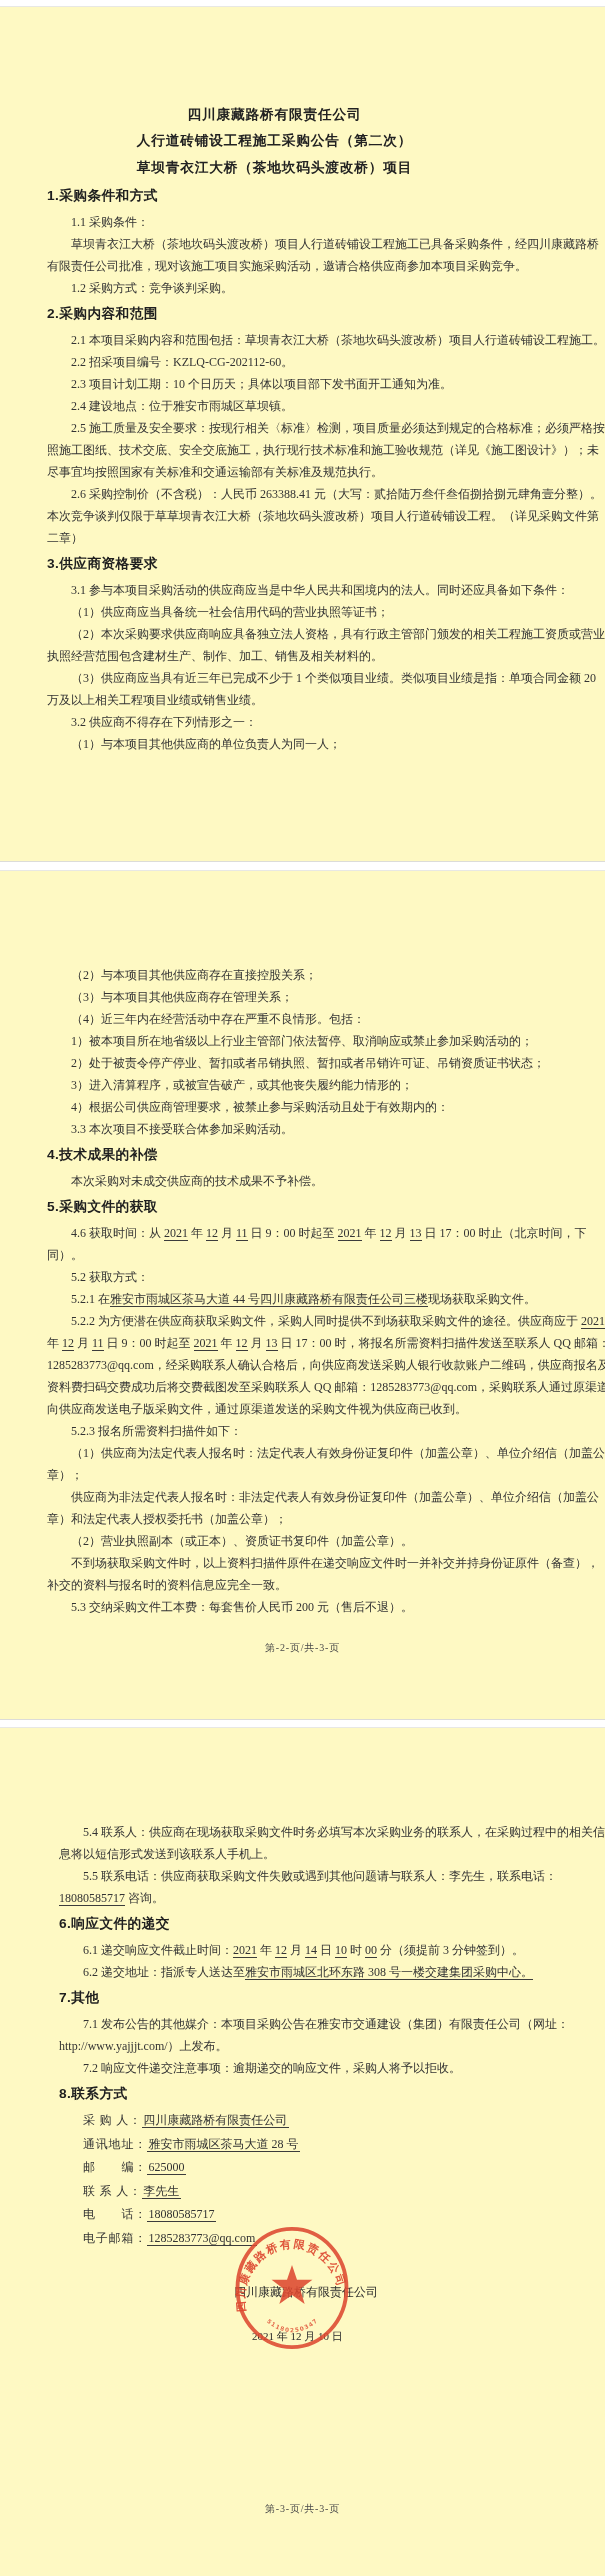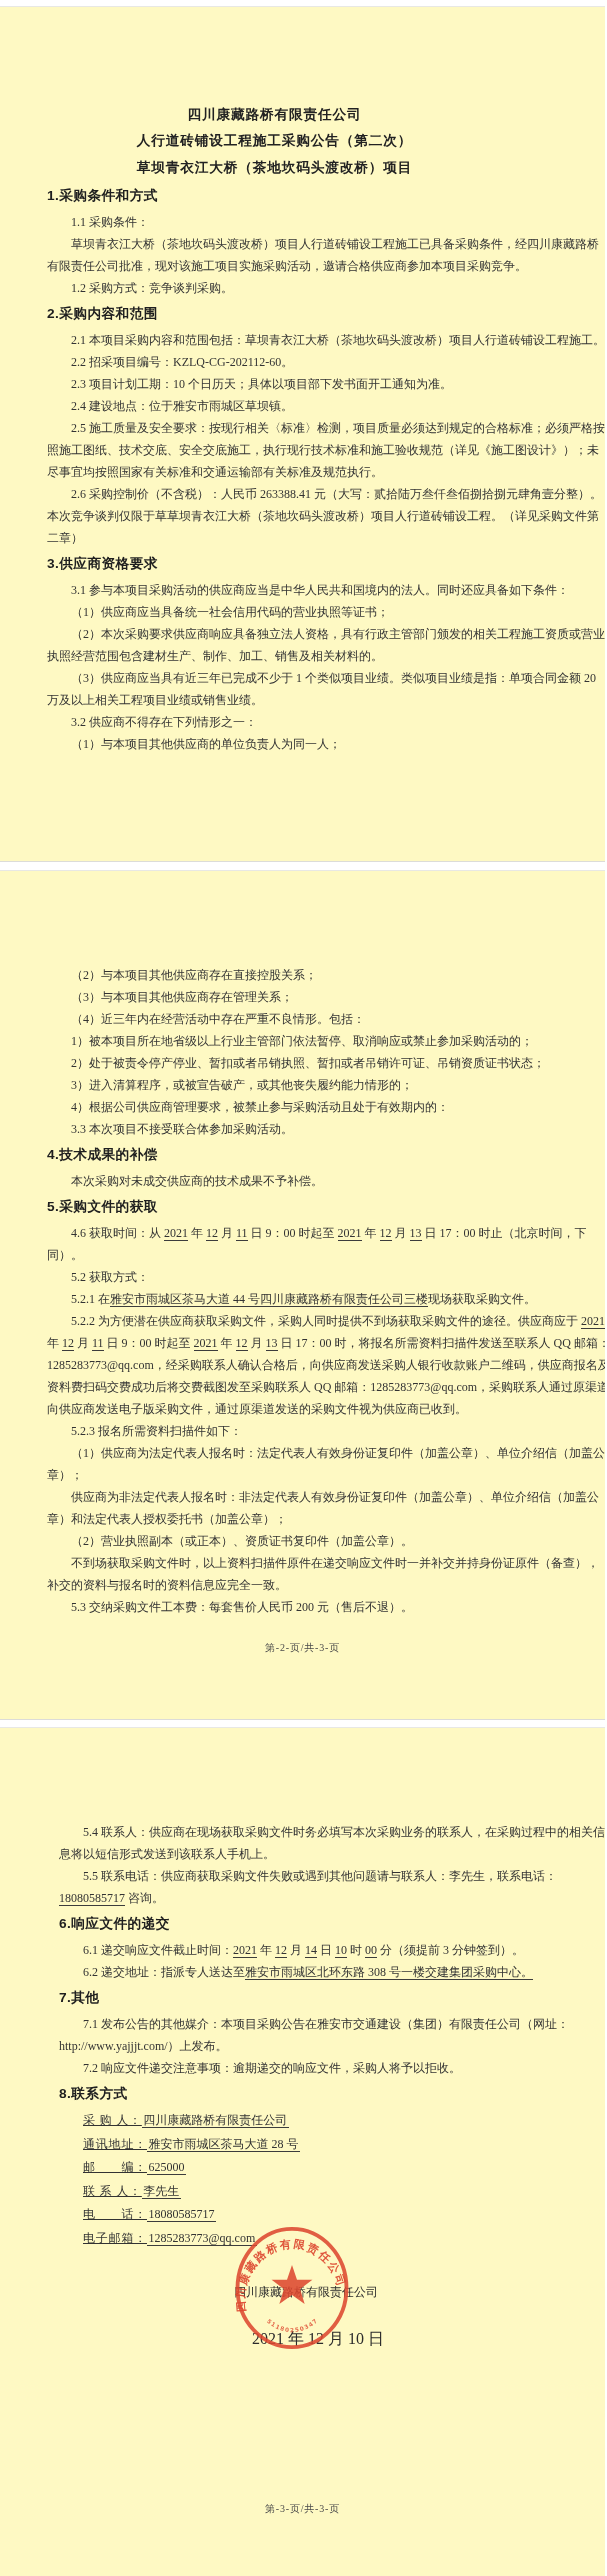--- a/index.html
+++ b/index.html
@@ -52,35 +52,35 @@
     text-indent:2em;
     color:#333;
   }
   .u{border-bottom:0.8px solid #3c3c3c;}
   .row{
     font-size:12px;
     line-height:23.5px;
     margin-left:2em;
     color:#333;
   }
-  .rl{letter-spacing:0.8px;text-decoration:underline;}
+  .rl{letter-spacing:0.8px;}
   .rv{border-bottom:0.8px solid #3c3c3c;padding:0 1.5px;}
   .pfooter{
     position:absolute;
     bottom:64px;
     left:0;
     width:100%;
     text-align:center;
     font-size:10px;
     color:#4a4a4a;
     letter-spacing:0.8px;
   }
   .sig{position:relative;height:121px;margin-top:4.6px;}
   .sig-name{position:absolute;left:175px;top:29px;font-size:12px;color:#2b2b2b;white-space:nowrap;}
-  .sig-date{position:absolute;left:193px;top:74px;font-size:16px;color:#2b2b2b;white-space:nowrap;}
+  .sig-date{position:absolute;left:193px;top:74px;font-size:11px;color:#2b2b2b;white-space:nowrap;}
   .stamp{position:absolute;left:171px;top:-33px;width:124px;height:132px;}
   .stamp text{
     font-family:"DejaVu Sans","Liberation Sans",sans-serif;
     font-weight:700;
   }
 </style>
 </head>
 <body>
 
 <div class="doc">

